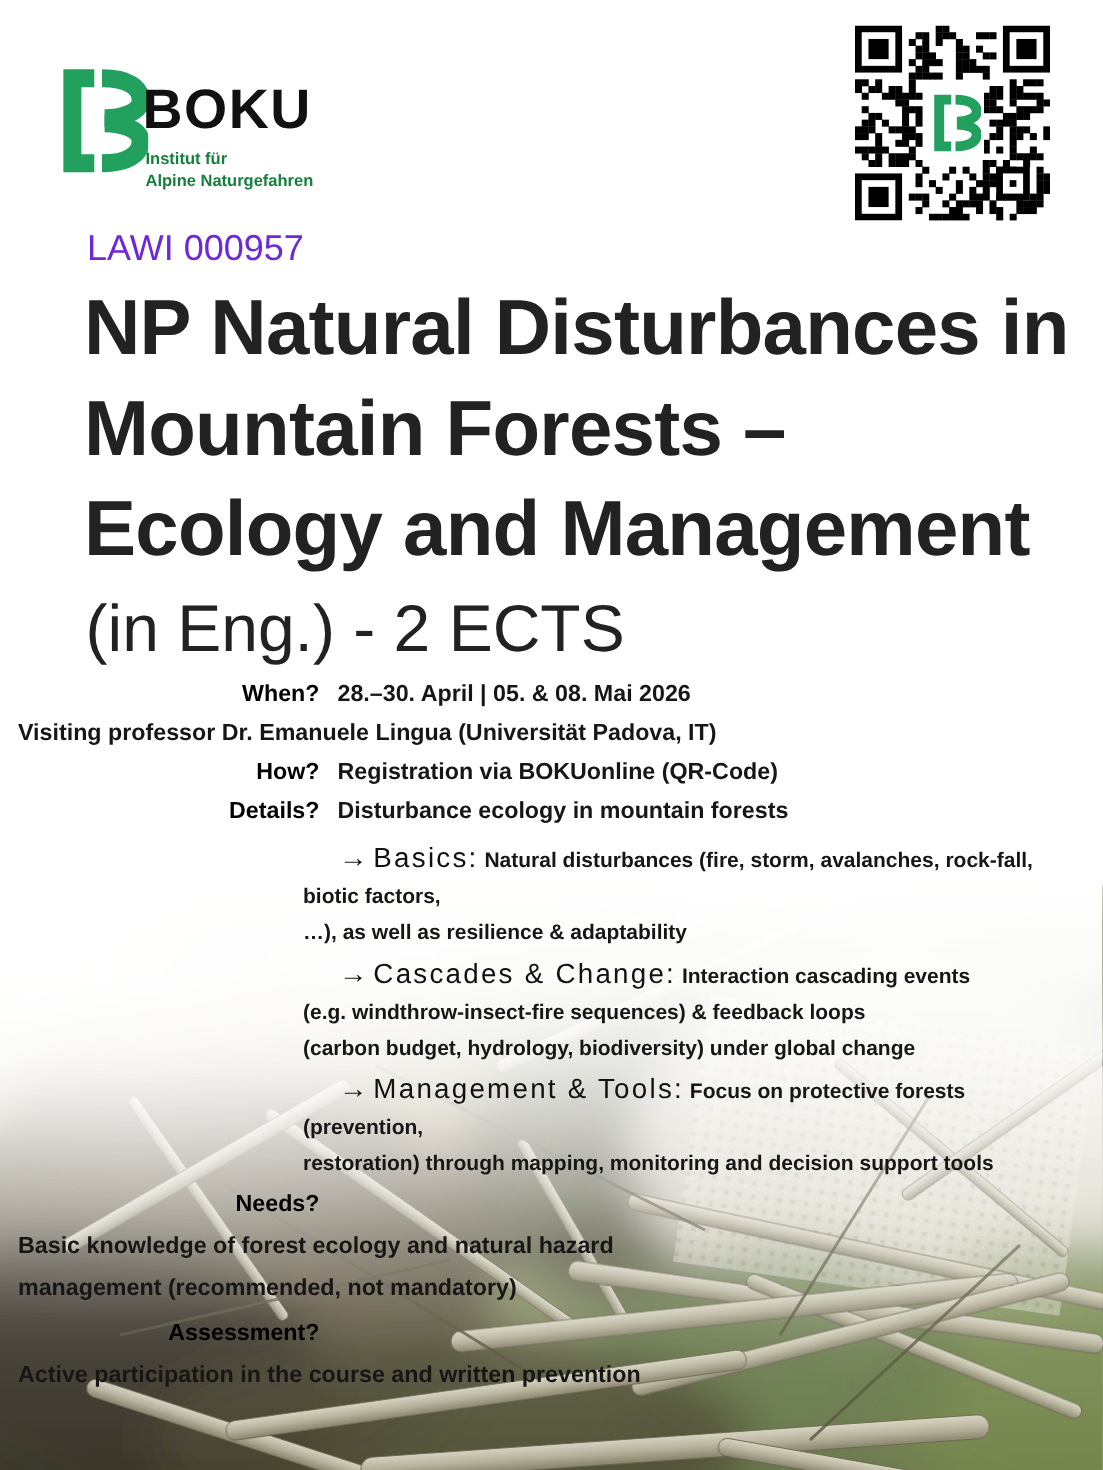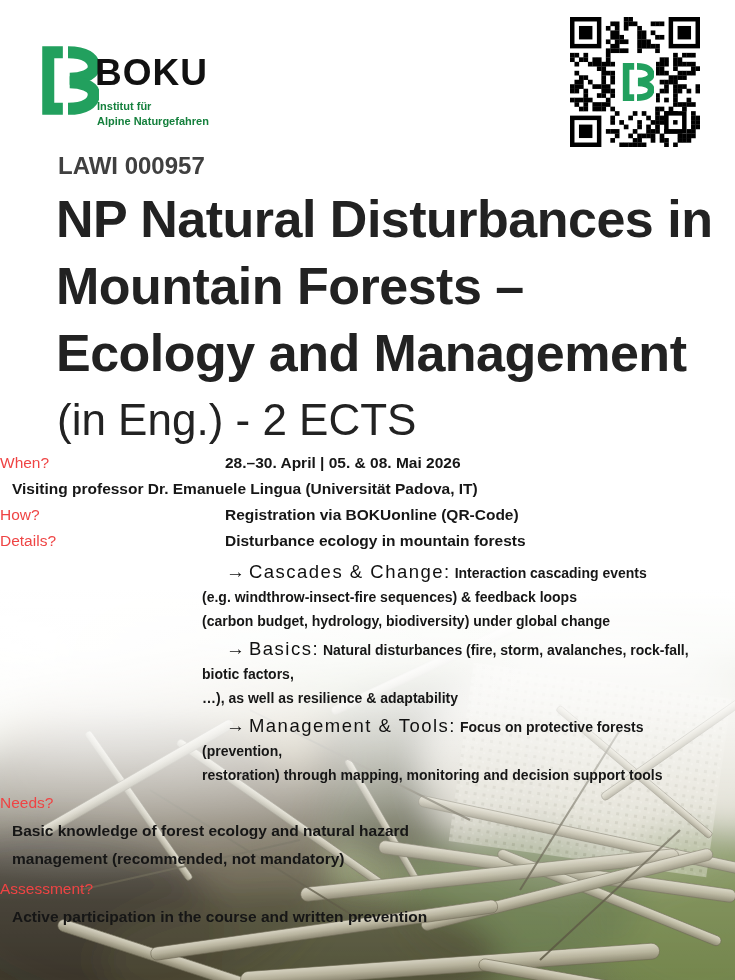--- a/index.html
+++ b/index.html
@@ -15,29 +15,29 @@
   .brand{position:absolute;left:95px;top:52px;font-size:37px;font-weight:700;
          letter-spacing:1px;color:#111;}
   .brand-sub{position:absolute;left:97px;top:99px;font-size:11px;font-weight:700;
          line-height:15px;color:#15803d;}
   .qr-wrap{position:absolute;left:570px;top:17px;width:130px;height:130px;}
   .qr-wrap svg.qr-code{position:absolute;left:0;top:0;width:130px;height:130px;}
   .qr-logo{position:absolute;left:48px;top:42px;width:34px;height:46px;background:#fff;
            padding:0 2px;}
 
   
-  .course-code{position:absolute;left:58px;top:152px;font-size:24px;font-weight:700;color:#404040;}
+  .course-code{position:absolute;left:58px;top:152px;font-size:24px;font-weight:400;color:#6d28d9;}
   .course-title{position:absolute;left:56px;top:186px;width:660px;font-size:52px;
                 font-weight:700;line-height:67px;letter-spacing:-0.5px;color:#222;}
   .course-subtitle{position:absolute;left:57px;top:395px;font-size:44px;font-weight:400;color:#222;}
 
   
   .content{position:absolute;left:0;top:450px;width:735px;z-index:3;}
   .drow{display:flex;line-height:26px;font-size:15.5px;}
-  .dlabel{width:213px;font-weight:400;color:#ef4444;flex:none;}
+  .dlabel{width:213px;text-align:right;font-weight:700;color:#000000;flex:none;}
   .dvalue{margin-left:12px;font-weight:600;color:#161616;width:500px;}
   .topic{margin:6px 0 0 202px;width:525px;text-indent:24px;line-height:24px;
          font-size:14px;}
   .topic + .topic{margin-top:4px;}
   .t-arrow{font-size:19px;font-weight:400;color:#111;}
   .t-head{font-size:18.5px;font-weight:400;letter-spacing:1.5px;color:#111;}
   .t-body{font-weight:700;color:#161616;white-space:pre-line;}
   .drow.bottom{margin-top:2px;flex-direction:column;}
   .drow.bottom .dlabel{line-height:28px;}
   .drow.bottom .dvalue{line-height:28px;white-space:pre-line;width:470px;}
@@ -365,30 +365,30 @@
       <span class="dlabel">How?</span>
       <span class="dvalue">Registration via BOKUonline (QR-Code)</span>
     </div>
     <div class="drow">
       <span class="dlabel">Details?</span>
       <span class="dvalue">Disturbance ecology in mountain forests</span>
     </div>
 
     <p class="topic">
       <span class="t-arrow">→</span>
+      <span class="t-head">Basics:</span>
+      <span class="t-body">Natural disturbances (fire, storm, avalanches, rock-fall, biotic factors,
+…), as well as resilience &amp; adaptability</span>
+    </p>
+    <p class="topic">
+      <span class="t-arrow">→</span>
       <span class="t-head">Cascades &amp; Change:</span>
       <span class="t-body">Interaction cascading events
 (e.g. windthrow-insect-fire sequences) &amp; feedback loops
 (carbon budget, hydrology, biodiversity) under global change</span>
-    </p>
-    <p class="topic">
-      <span class="t-arrow">→</span>
-      <span class="t-head">Basics:</span>
-      <span class="t-body">Natural disturbances (fire, storm, avalanches, rock-fall, biotic factors,
-…), as well as resilience &amp; adaptability</span>
     </p>
     <p class="topic">
       <span class="t-arrow">→</span>
       <span class="t-head">Management &amp; Tools:</span>
       <span class="t-body">Focus on protective forests (prevention,
 restoration) through mapping, monitoring and decision support tools</span>
     </p>
 
     <div class="drow bottom">
       <span class="dlabel">Needs?</span>

